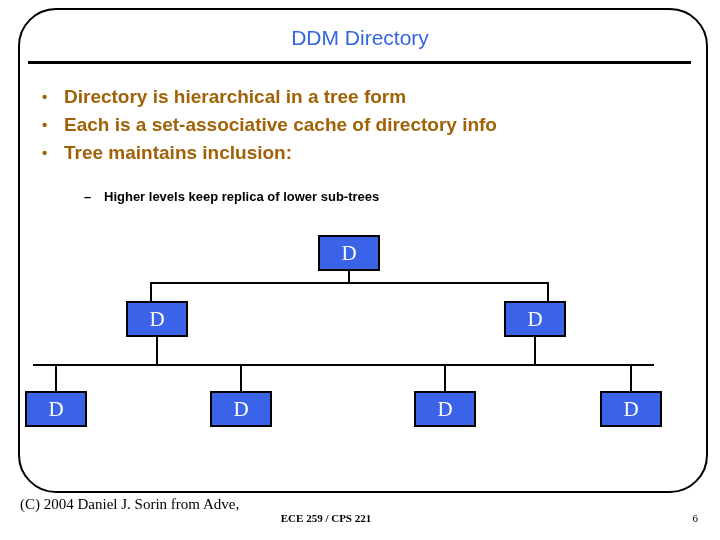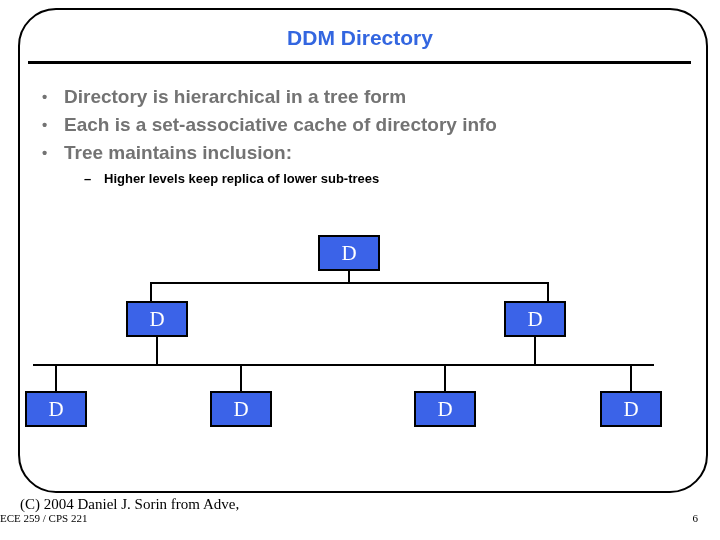--- a/index.html
+++ b/index.html
@@ -30,21 +30,21 @@
   }
 
   
   .slide-title {
     position: absolute;
     left: 30px;
     top: 26px;
     width: 660px;
     text-align: center;
     font-family: "Liberation Sans", sans-serif;
-    font-weight: bold;
+    font-weight: normal;
     font-size: 21px;
     color: #3366e0;
     letter-spacing: 0px;
   }
   .title-rule {
     position: absolute;
     left: 28px;
     top: 61px;
     width: 663px;
     height: 3px;
@@ -56,42 +56,42 @@
     position: absolute;
     left: 34px;
     top: 84px;
     width: 640px;
   }
   .bullet-l1 {
     position: relative;
     font-family: "Liberation Sans", sans-serif;
     font-weight: bold;
     font-size: 19px;
-    color: #737373;
+    color: #a16207;
     line-height: 25px;
     padding-left: 30px;
     margin-bottom: 3px;
     white-space: nowrap;
   }
   .bullet-l1::before {
     content: "\2022";
     position: absolute;
     left: 8px;
     top: 0;
     font-size: 15px;
   }
   .bullet-l2 {
     position: relative;
     font-family: "Liberation Sans", sans-serif;
     font-weight: bold;
     font-size: 13px;
     color: #000000;
     line-height: 20px;
     padding-left: 70px;
-    margin-top: 4px;
+    margin-top: 22px;
     white-space: nowrap;
   }
   .bullet-l2::before {
     content: "\2013";
     position: absolute;
     left: 50px;
     top: 0;
   }
 
   
@@ -137,24 +137,25 @@
     font-family: "Liberation Serif", serif;
     font-size: 15px;
     color: #000000;
     line-height: 14px;
   }
   .footer-center {
     position: absolute;
     left: 0;
     top: 512px;
     width: 652px;
-    text-align: left;
+    text-align: center;
     font-family: "Liberation Serif", serif;
     font-size: 11px;
     color: #000000;
+    font-weight: bold;
   }
   .footer-page {
     position: absolute;
     right: 22px;
     top: 512px;
     font-family: "Liberation Serif", serif;
     font-size: 11px;
     color: #000000;
   }
 </style>

